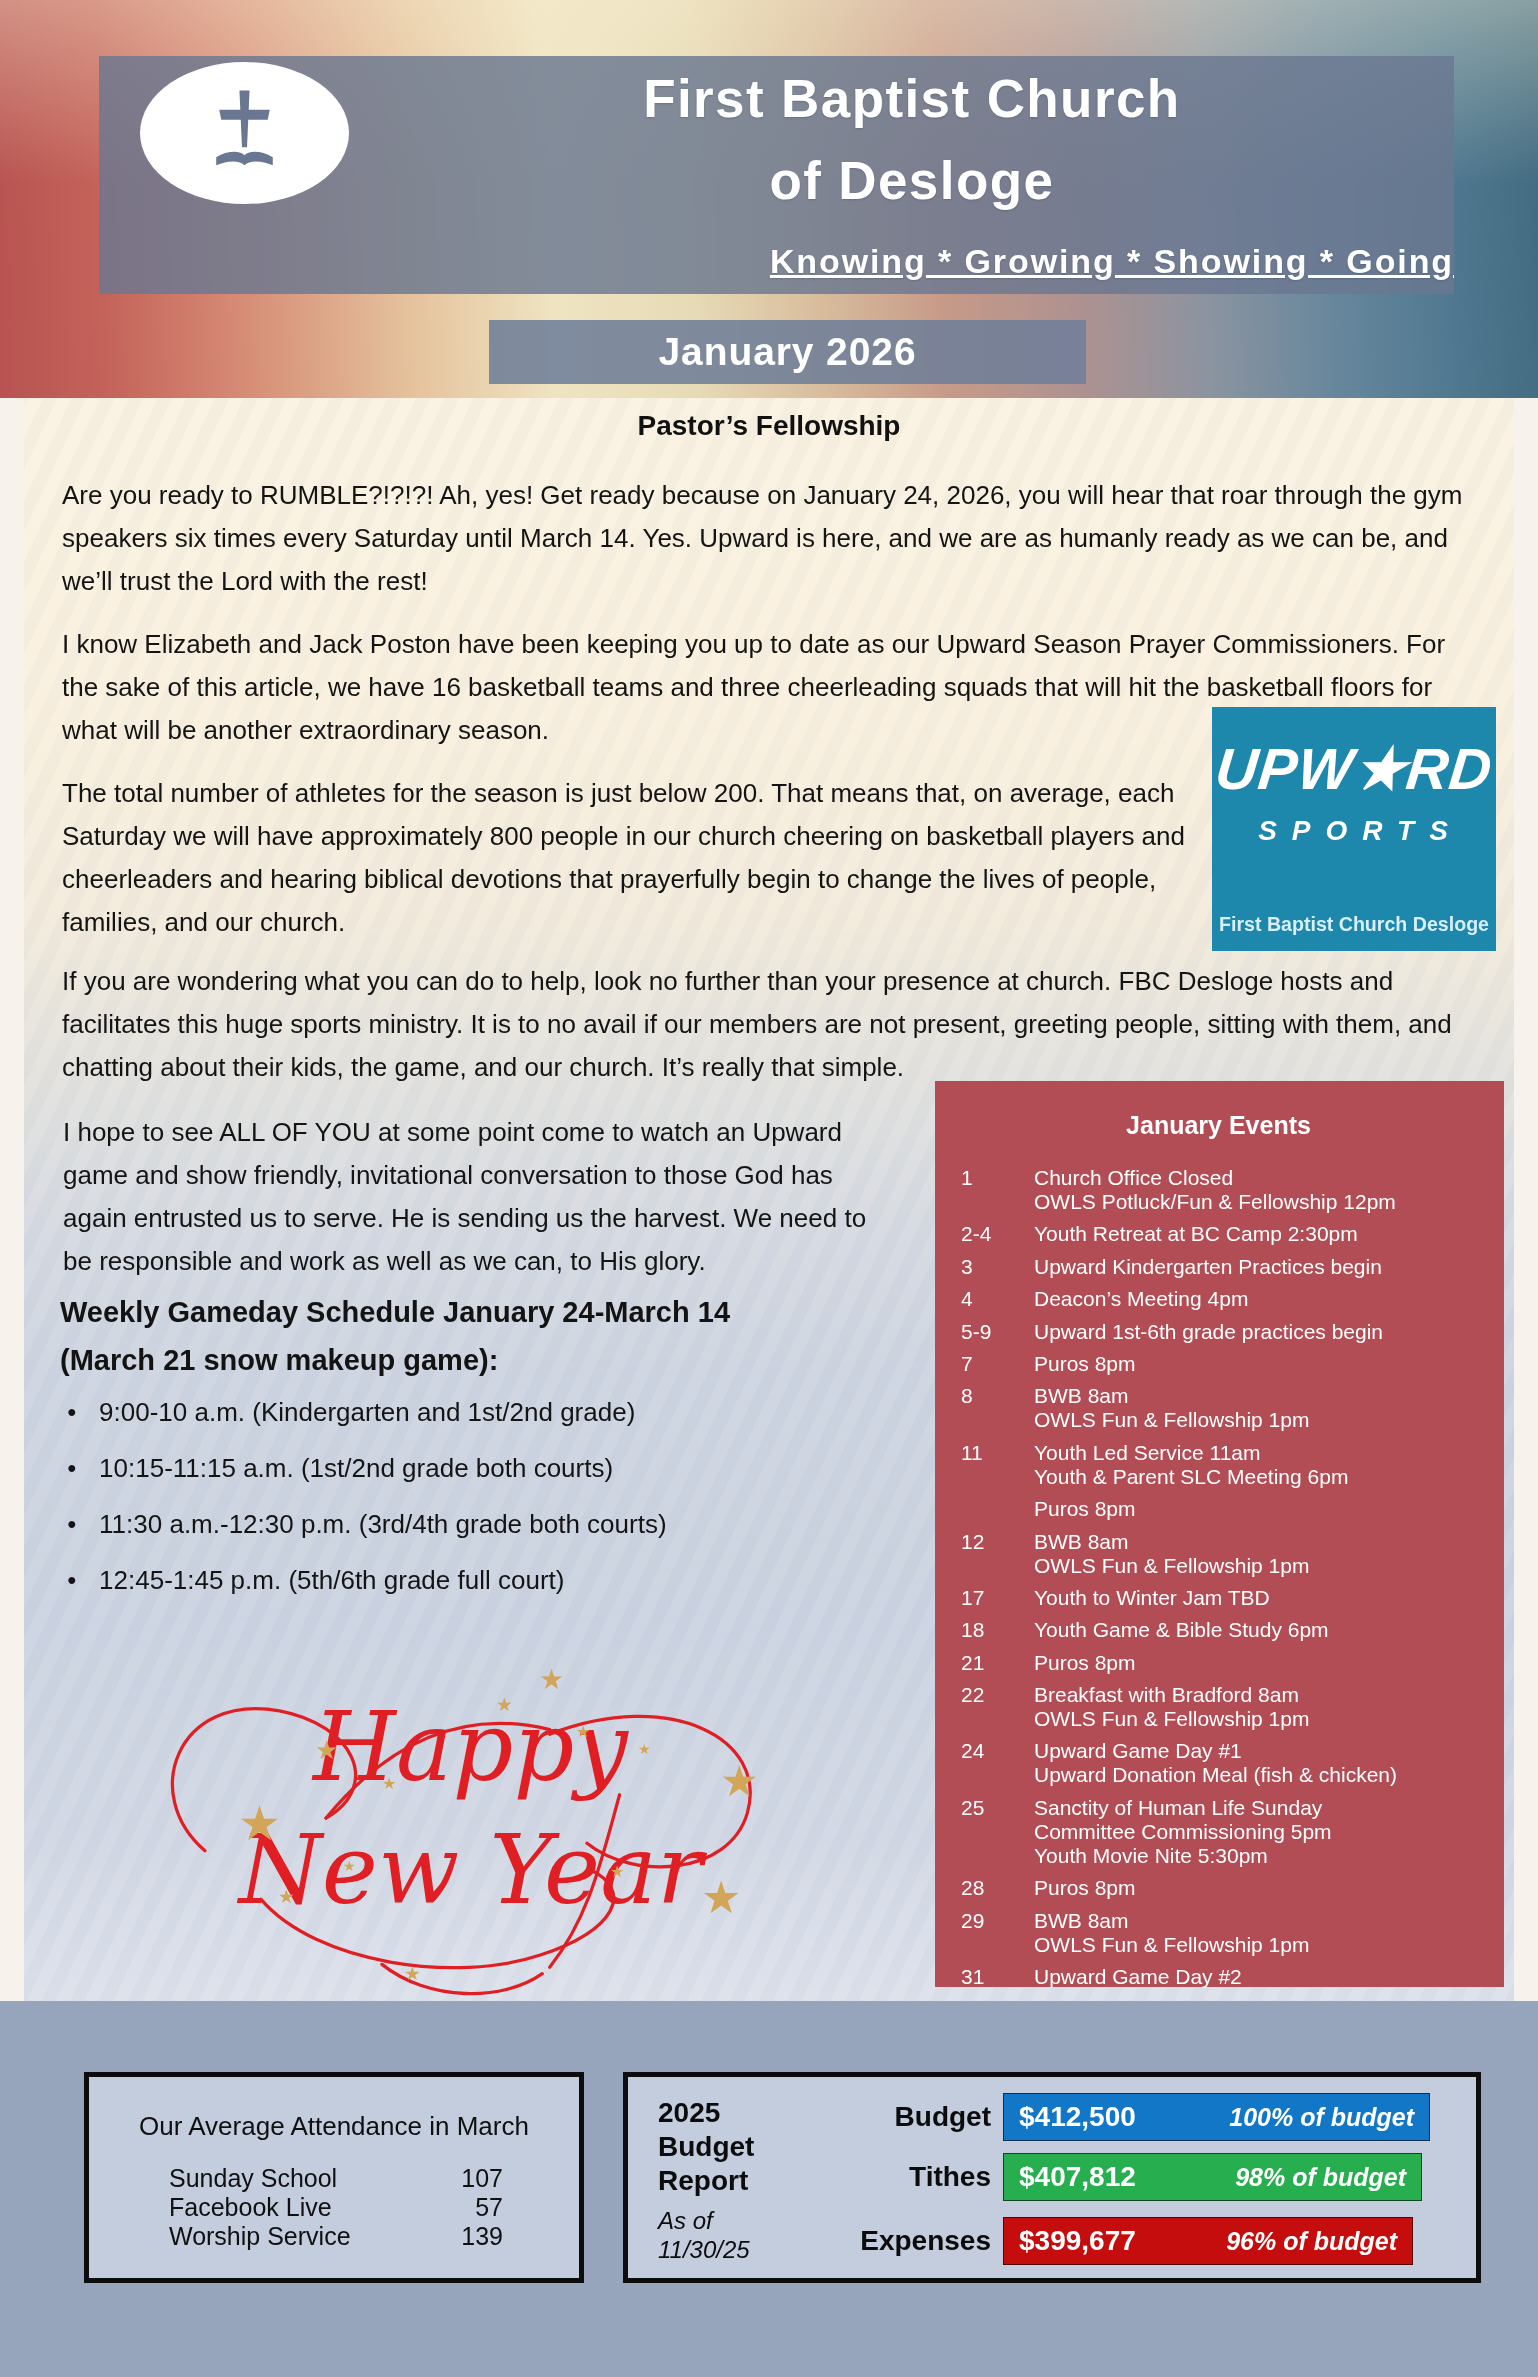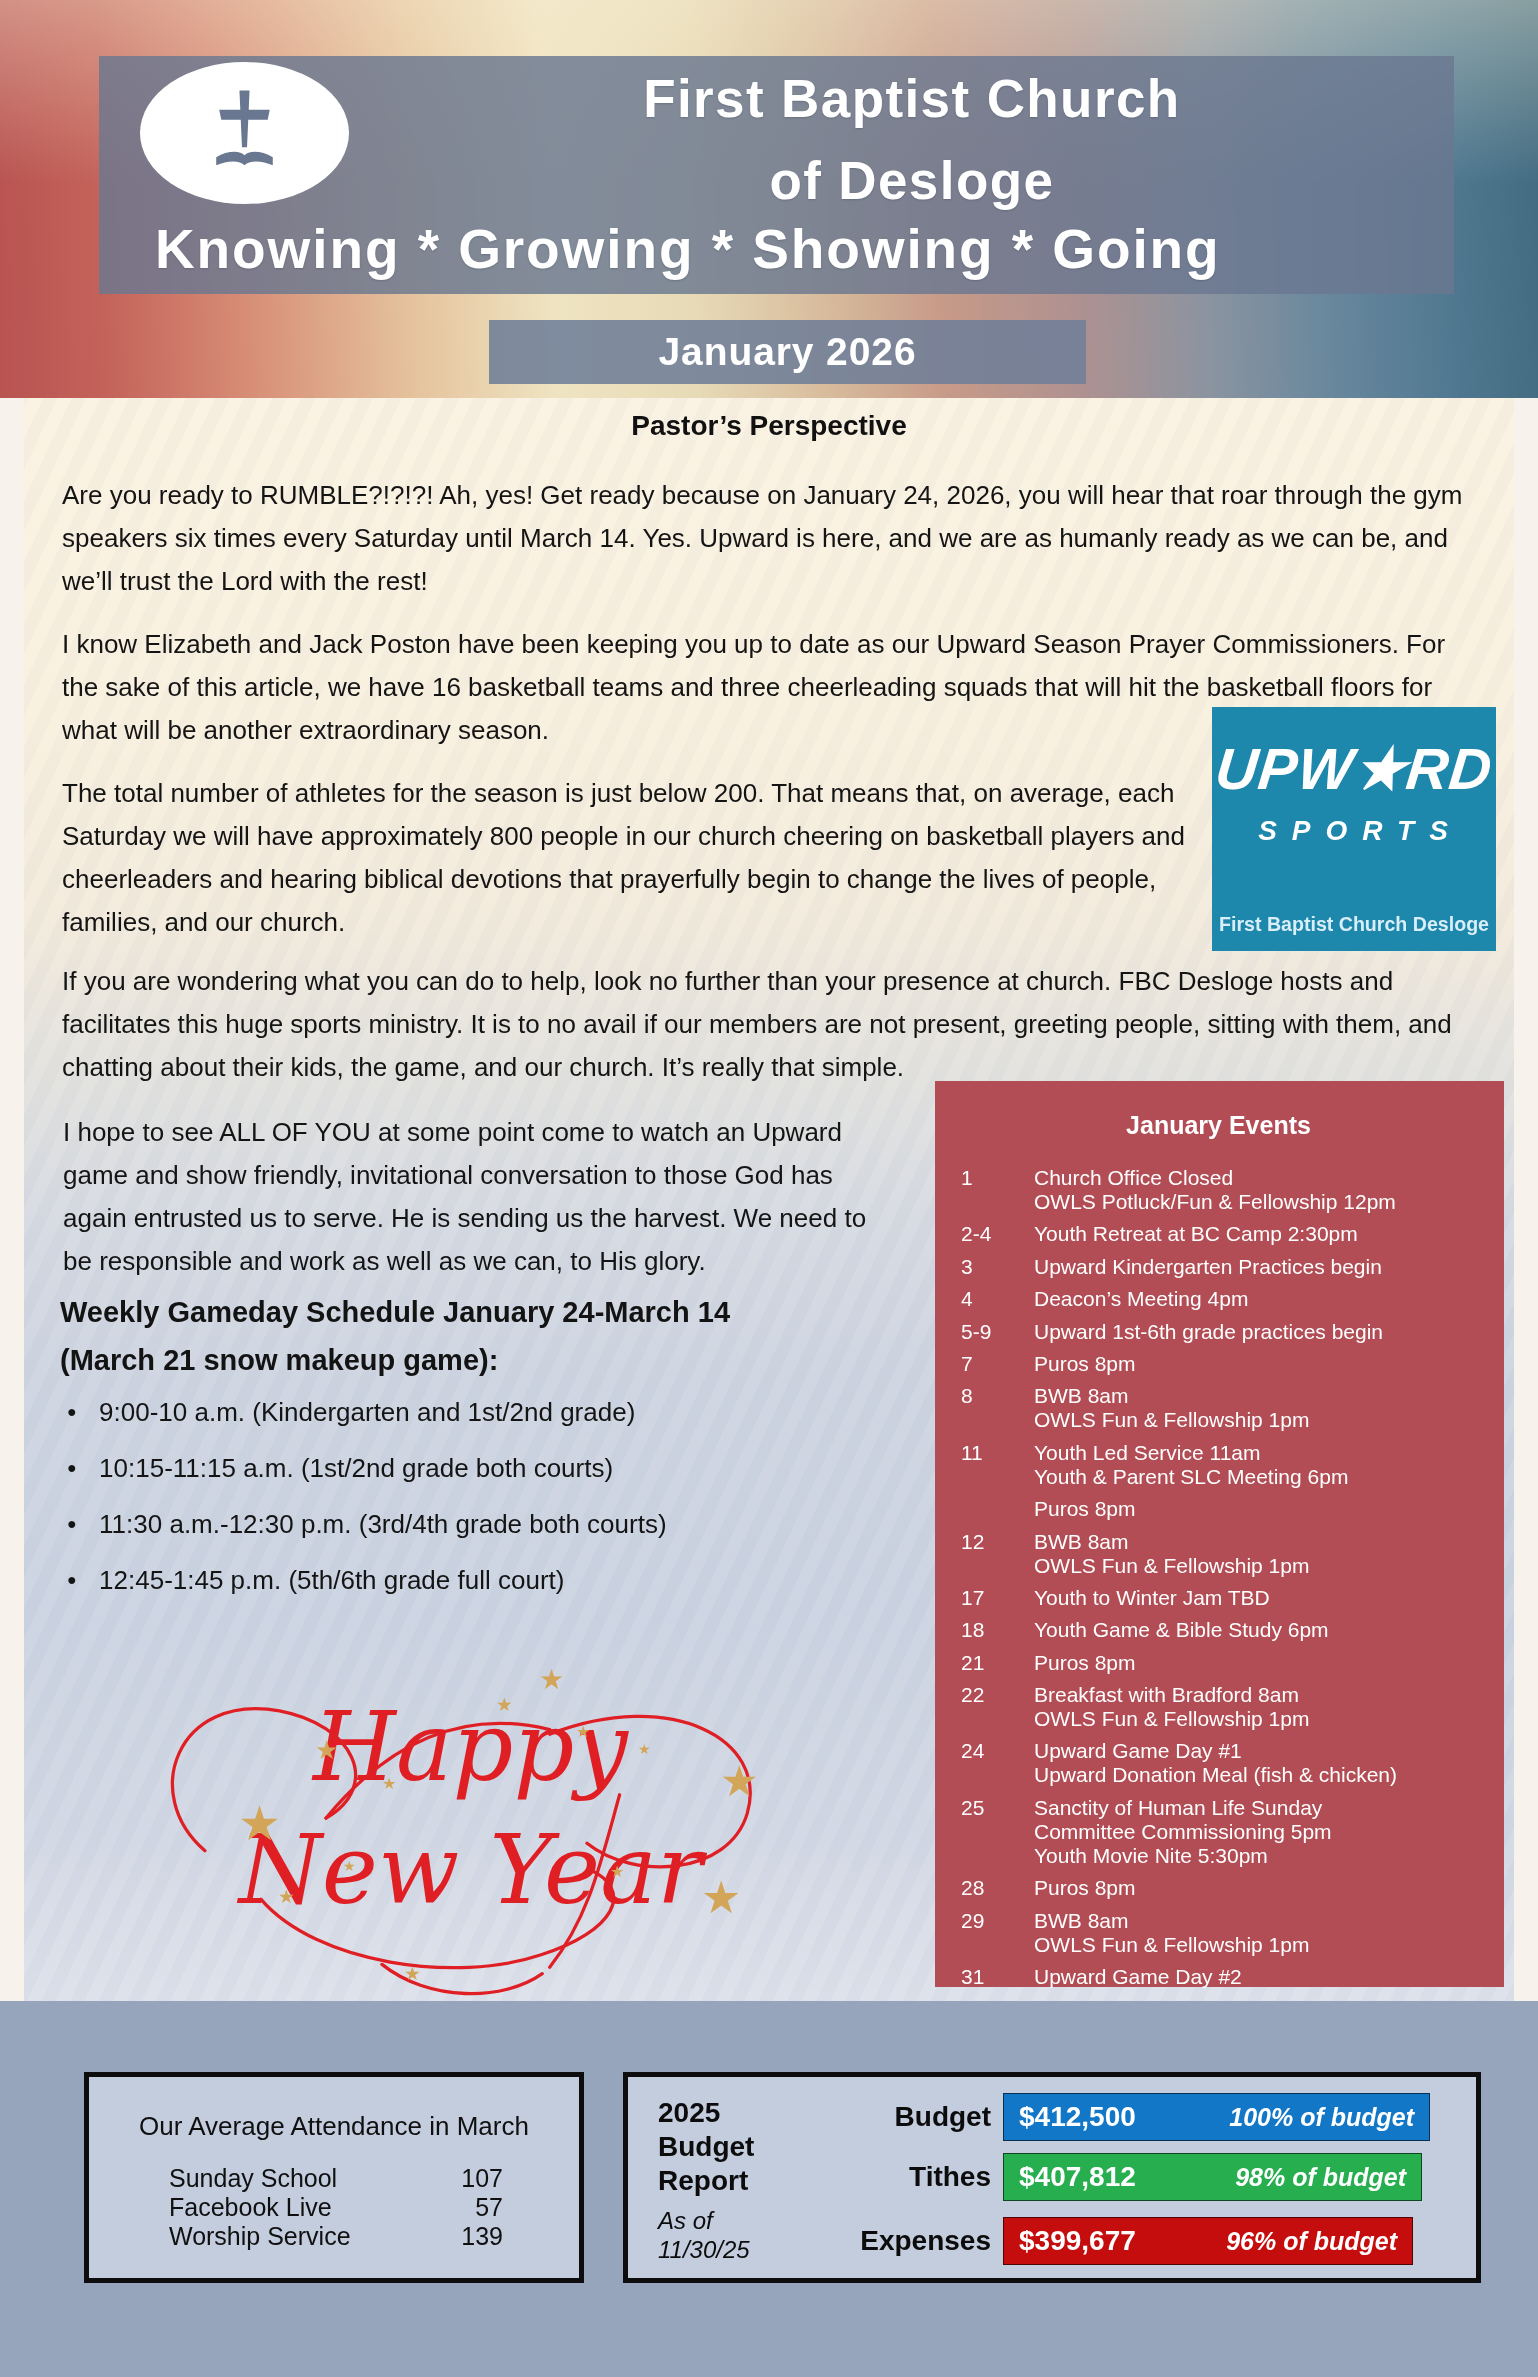--- a/index.html
+++ b/index.html
@@ -13,22 +13,22 @@
       linear-gradient(88deg,#b85351 0%,#c4635a 7%,#d58873 15%,#e5c49e 27%,#efe4c2 36%,
         #e7dab6 45%,#d8bd9d 53%,#c79a88 61%,#ad9191 70%,#8b94a0 78%,#68879d 86%,#4f7890 94%,#426b81 100%);}
   .banner-box{position:absolute;left:99px;top:56px;width:1355px;height:238px;
     background:rgba(106,119,144,.82);}
   .logo-ellipse{position:absolute;left:41px;top:5.6px;width:209px;height:142px;
     background:#ffffff;border-radius:50%;display:flex;align-items:center;justify-content:center;}
   .logo-ellipse svg{width:101px;height:110px;}
   .title-wrap{position:absolute;left:280px;right:9.3px;top:1.9px;text-align:center;
     color:#fff;font-weight:bold;font-size:53px;line-height:82px;letter-spacing:1.4px;
     text-shadow:0 0.9px 1.9px rgba(40,50,70,.25);}
-  .tagline{position:absolute;left:56px;right:0;bottom:13px;text-align:left;color:#fff;
-    font-weight:bold;font-size:55px;letter-spacing:1.9px;text-shadow:0 0.9px 1.9px rgba(40,50,70,.25);}
+  .tagline{position:absolute;left:56px;right:0;bottom:13px;text-align:right;color:#fff;
+    font-weight:bold;font-size:34px;letter-spacing:1.9px;text-shadow:0 0.9px 1.9px rgba(40,50,70,.25);text-decoration:underline;}
   .month-band{position:absolute;left:489px;top:320px;width:597px;height:64px;
     background:rgba(112,126,153,.88);color:#fff;font-weight:bold;font-size:39px;
     text-align:center;line-height:64px;letter-spacing:0.9px;}
 
   
   .body-bg{position:absolute;left:0;top:398px;width:1538px;height:1603px;
     background:linear-gradient(180deg,#FAF2E1 0%,#F9F0DE 20%,#F2EADB 33%,#E3E2DE 42%,
       #D5D9E1 52%,#CDD4E0 62%,#CBD3E1 76%,#D2D8E4 90%,#DDE1EA 100%);}
   .body-bg::after{content:'';position:absolute;inset:0;
     background:repeating-linear-gradient(115deg,rgba(255,255,255,.05) 0 13px,rgba(150,165,195,.05) 13px 26px);}
@@ -120,21 +120,21 @@
       </div>
       <div class="tagline">Knowing * Growing * Showing * Going</div>
     </div>
     <div class="month-band">January 2026</div>
   </div>
 
   <div class="body-bg"></div>
   <div class="edge-strip left"></div>
   <div class="edge-strip right"></div>
 
-  <div class="abs pastor-title">Pastor’s Perspective</div>
+  <div class="abs pastor-title">Pastor’s Fellowship</div>
   <div class="abs para p1">Are you ready to RUMBLE?!?!?! Ah, yes!  Get ready because on January 24, 2026, you will hear that roar through the gym speakers six times every Saturday until March 14. Yes.  Upward is here, and we are as humanly ready as we can be, and we’ll trust the Lord with the rest!</div>
   <div class="abs para p2">I know Elizabeth and Jack Poston have been keeping you up to date as our Upward Season Prayer Commissioners. For the sake of this article, we have 16 basketball teams and three cheerleading squads that will hit the basketball floors for what will be another extraordinary season.</div>
   <div class="abs para p3">The total number of athletes for the season is just below 200.  That means that, on average, each Saturday we will have approximately 800 people in our church cheering on basketball players and cheerleaders and hearing biblical devotions that prayerfully begin to change the lives of people, families, and our church.</div>
 
   <div class="abs upward-logo">
     <div class="up-word">UPW★RD</div>
     <div class="up-sports">SPORTS</div>
     <div class="up-caption">First Baptist Church Desloge</div>
   </div>
 

